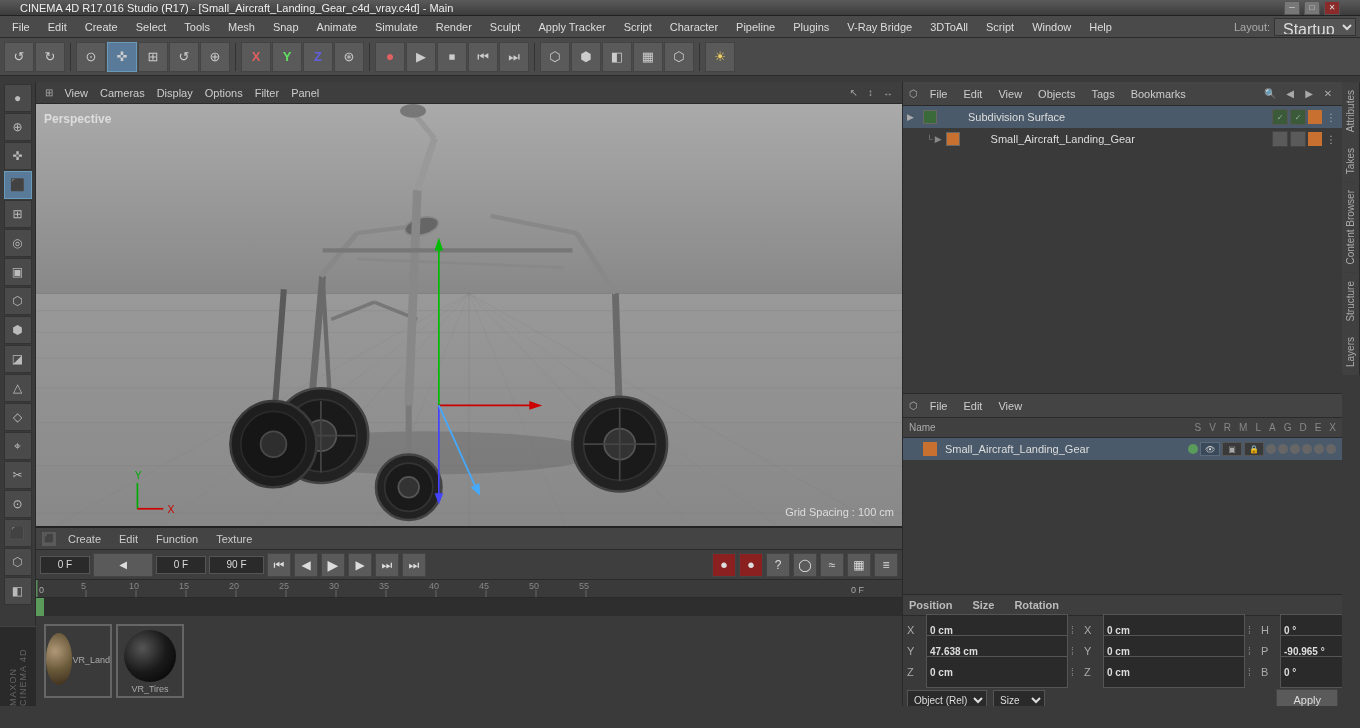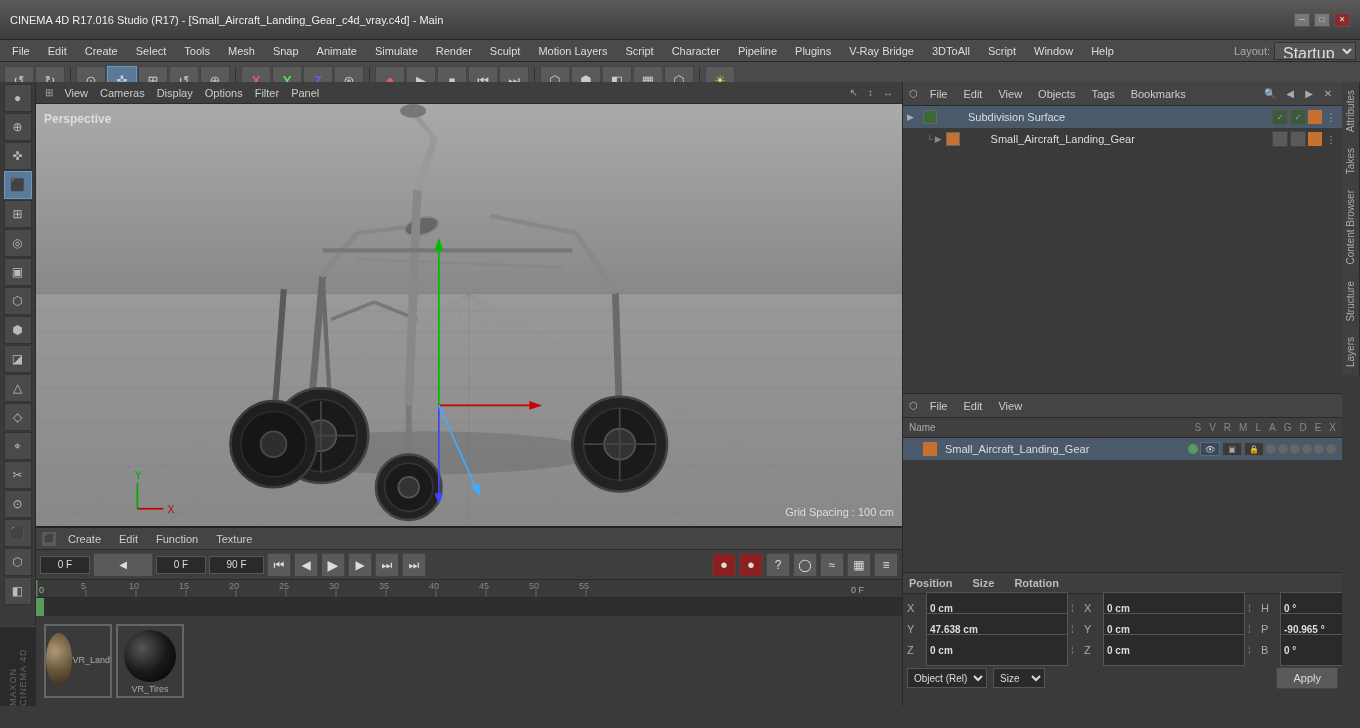--- a/index.html
+++ b/index.html
@@ -9,25 +9,25 @@
       background: #3a3a3a;
       font-family: Arial, sans-serif;
       font-size: 11px;
       color: #ddd;
       overflow: hidden;
       user-select: none;
     }
 
     
     #title-bar {
-      height: 40px;
+      height: 16px;
       background: linear-gradient(to bottom, #5a5a5a, #3c3c3c);
       display: flex;
       align-items: center;
-      padding: 0 10px;
+      padding: 0 20px;
       border-bottom: 1px solid #222;
     }
     #title-bar .title-text {
       font-size: 11px;
       color: #eee;
       flex: 1;
     }
     #title-bar .win-controls {
       display: flex;
       gap: 4px;
@@ -523,21 +523,21 @@
       <span class="menu-item">Edit</span>
       <span class="menu-item">Create</span>
       <span class="menu-item">Select</span>
       <span class="menu-item">Tools</span>
       <span class="menu-item">Mesh</span>
       <span class="menu-item">Snap</span>
       <span class="menu-item">Animate</span>
       <span class="menu-item">Simulate</span>
       <span class="menu-item">Render</span>
       <span class="menu-item">Sculpt</span>
-      <span class="menu-item">Motion Layers</span>
+      <span class="menu-item">Apply Tracker</span>
       <span class="menu-item">Script</span>
       <span class="menu-item">Character</span>
       <span class="menu-item">Pipeline</span>
       <span class="menu-item">Plugins</span>
       <span class="menu-item">V-Ray Bridge</span>
       <span class="menu-item">3DToAll</span>
       <span class="menu-item">Script</span>
       <span class="menu-item">Window</span>
       <span class="menu-item">Help</span>
       <span class="menu-separator"></span>
@@ -935,21 +935,21 @@
               <div style="width:10px;height:10px;border-radius:50%;background:#666;"></div>
               <div style="width:10px;height:10px;border-radius:50%;background:#666;"></div>
               <div style="width:10px;height:10px;border-radius:50%;background:#666;"></div>
               <div style="width:10px;height:10px;border-radius:50%;background:#666;"></div>
             </div>
           </div>
         </div>
 
         <div style="flex:1;background:#3a3a3a;overflow:hidden;">
 
-          <div style="height:22px;background:#3e3e3e;display:flex;align-items:center;padding:0 6px;gap:20px;border-bottom:1px solid #2a2a2a;border-top:1px solid #2a2a2a;">
+          <div style="height:22px;background:#3e3e3e;display:flex;align-items:center;padding:0 6px;gap:20px;border-bottom:1px solid #2a2a2a;border-top:1px solid #2a2a2a;margin-top:22px;">
             <span style="font-size:11px;color:#bbb;font-weight:bold;">Position</span>
             <span style="font-size:11px;color:#bbb;font-weight:bold;">Size</span>
             <span style="font-size:11px;color:#bbb;font-weight:bold;">Rotation</span>
           </div>
 
           <div style="display:grid;grid-template-columns:1fr 1fr 1fr;gap:1px;padding:4px;background:#3a3a3a;">
 
             <div class="coord-row">
               <span class="coord-label">X</span>
               <input class="coord-field" value="0 cm" style="">

